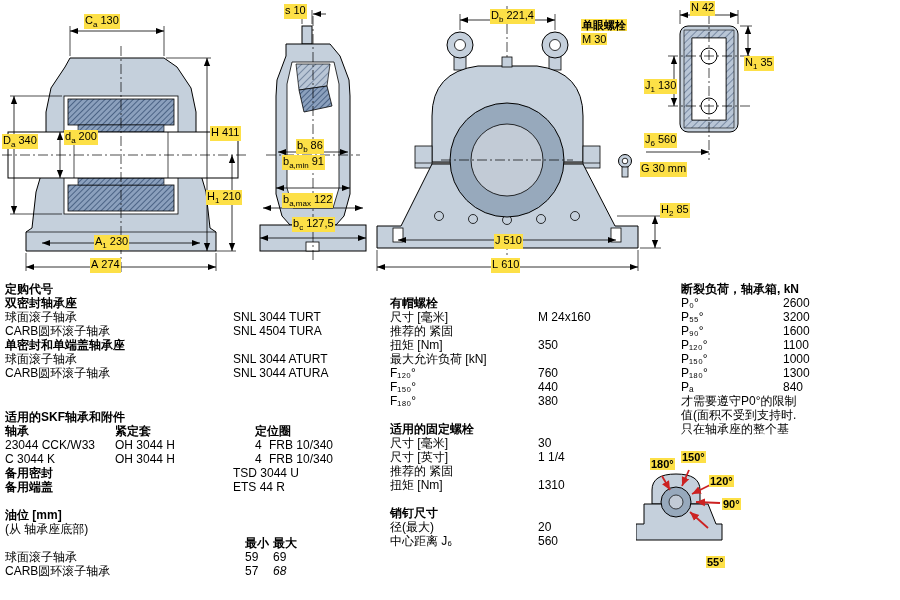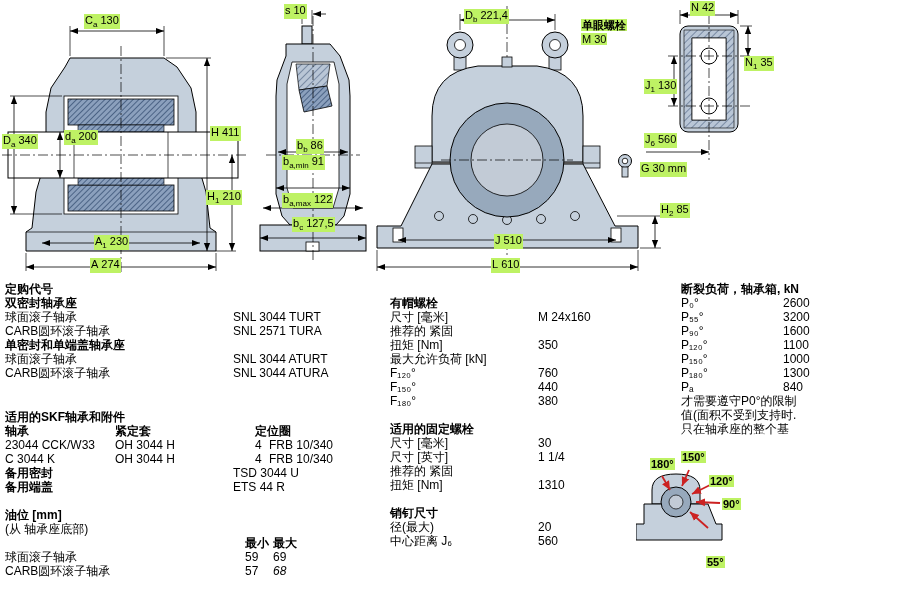--- a/index.html
+++ b/index.html
@@ -1,20 +1,20 @@
 <!DOCTYPE html>
 <html><head>
 <meta charset="utf-8">
 <style>
   *{box-sizing:border-box}
   html,body{margin:0;padding:0;background:#fff}
   .page{position:relative;width:900px;height:600px;background:#fff;overflow:hidden;
         font-family:"Liberation Sans",sans-serif;color:#000}
   .drw{position:absolute}
-  .dim{position:absolute;font-size:11px;line-height:12px;background:#bef264;padding:0 1px;white-space:nowrap}
+  .dim{position:absolute;font-size:11px;line-height:12px;background:#fde047;padding:0 1px;white-space:nowrap}
   .dim sub{font-size:8px;line-height:1}
   .dim .dv{margin-left:3px}
   .bold{font-weight:bold}
   .tcol{position:absolute;font-size:12px;line-height:14px;white-space:nowrap}
   .trow{position:relative;height:14px}
   .tval{position:absolute;left:var(--valx,220px)}
   .abs{position:absolute}
   .sp14{height:14px}.sp30{height:30px}
   .gicon{position:absolute}
   .dl{stroke:#000;stroke-width:0.8;fill:none}
@@ -204,21 +204,21 @@
   <div class="dim" style="left:64px;top:130px"><span>d</span><sub>a</sub><span class="dv">200</span></div>
   <div class="dim" style="left:210px;top:126px"><span>H</span><sub></sub><span class="dv">411</span></div>
   <div class="dim" style="left:206px;top:190px"><span>H</span><sub>1</sub><span class="dv">210</span></div>
   <div class="dim" style="left:94px;top:235px"><span>A</span><sub>1</sub><span class="dv">230</span></div>
   <div class="dim" style="left:90px;top:258px"><span>A</span><sub></sub><span class="dv">274</span></div>
   <div class="dim" style="left:284px;top:4px"><span>s</span><sub></sub><span class="dv">10</span></div>
   <div class="dim" style="left:296px;top:139px"><span>b</span><sub>b</sub><span class="dv">86</span></div>
   <div class="dim" style="left:282px;top:155px"><span>b</span><sub>a,min</sub><span class="dv">91</span></div>
   <div class="dim" style="left:282px;top:193px"><span>b</span><sub>a,max</sub><span class="dv">122</span></div>
   <div class="dim" style="left:292px;top:217px"><span>b</span><sub>c</sub><span class="dv">127,5</span></div>
-  <div class="dim" style="left:464px;top:9px"><span>D</span><sub>b</sub><span class="dv">221,4</span></div>
+  <div class="dim" style="left:490px;top:9px"><span>D</span><sub>b</sub><span class="dv">221,4</span></div>
   <div class="dim bold" style="left:581px;top:19px">单眼螺栓</div>
   <div class="dim" style="left:581px;top:33px">M 30</div>
   <div class="dim" style="left:640px;top:162px"><span>G</span><sub></sub><span class="dv">30 mm</span></div>
   <div class="dim" style="left:660px;top:203px"><span>H</span><sub>2</sub><span class="dv">85</span></div>
   <div class="dim" style="left:494px;top:234px"><span>J</span><sub></sub><span class="dv">510</span></div>
   <div class="dim" style="left:491px;top:258px"><span>L</span><sub></sub><span class="dv">610</span></div>
   <div class="dim" style="left:690px;top:1px"><span>N</span><sub></sub><span class="dv">42</span></div>
   <div class="dim" style="left:744px;top:56px"><span>N</span><sub>1</sub><span class="dv">35</span></div>
   <div class="dim" style="left:644px;top:79px"><span>J</span><sub>1</sub><span class="dv">130</span></div>
   <div class="dim" style="left:644px;top:133px"><span>J</span><sub>6</sub><span class="dv">560</span></div>
@@ -235,21 +235,21 @@
   <div class="dim bold" style="left:681px;top:451px">150°</div>
   <div class="dim bold" style="left:709px;top:475px">120°</div>
   <div class="dim bold" style="left:722px;top:498px">90°</div>
   <div class="dim bold" style="left:706px;top:556px">55°</div>
 
   <div class="tcol" style="left:5px;top:282px;width:380px;--valx:228px">
     <div class="trow bold">定购代号</div>
     <div class="trow bold">双密封轴承座</div>
     <div>
         <div class="trow"><span>球面滚子轴承</span><span class="tval">SNL 3044 TURT</span></div>
-        <div class="trow"><span>CARB圆环滚子轴承</span><span class="tval">SNL 2571 TURA</span></div>
+        <div class="trow"><span>CARB圆环滚子轴承</span><span class="tval">SNL 4504 TURA</span></div>
       </div>
     <div class="trow bold">单密封和单端盖轴承座</div>
     <div>
         <div class="trow"><span>球面滚子轴承</span><span class="tval">SNL 3044 ATURT</span></div>
         <div class="trow"><span>CARB圆环滚子轴承</span><span class="tval">SNL 3044 ATURA</span></div>
       </div>
     <div class="sp30"></div>
     <div class="trow bold">适用的SKF轴承和附件</div>
     <div class="trow bold">
       <span>轴承</span>

